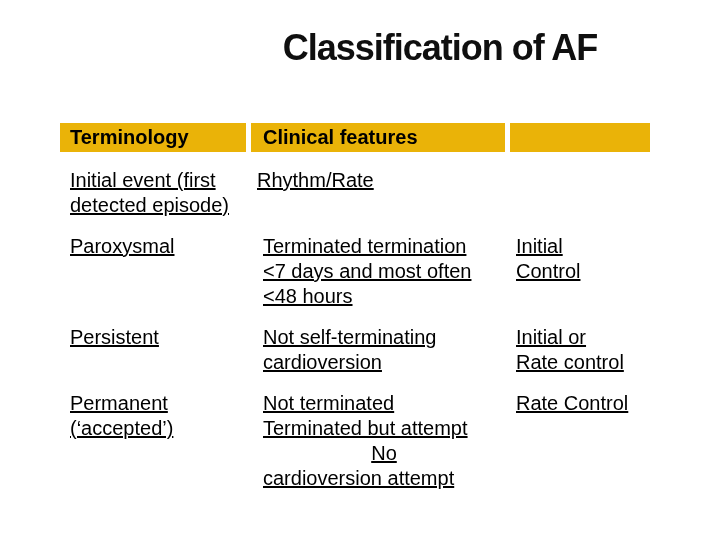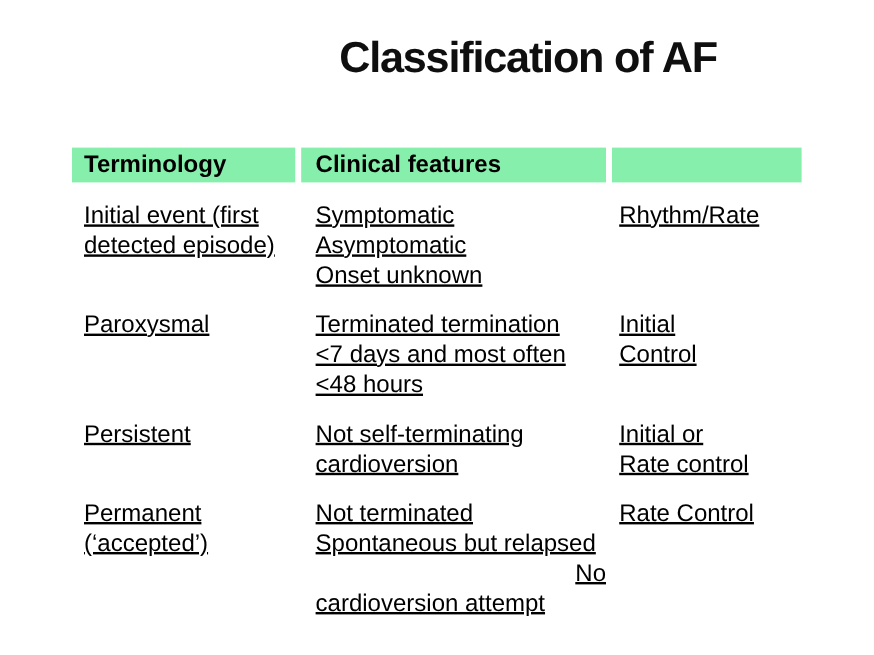--- a/index.html
+++ b/index.html
@@ -4,21 +4,20 @@
 <style>
   html, body { margin: 0; padding: 0; background: #ffffff; }
   .slide {
     position: relative;
     width: 650px;
     height: 546px;
     background: #ffffff;
     overflow: hidden;
     font-family: "Liberation Sans", sans-serif;
     color: #000000;
-    padding-left: 43px;
   }
   .title {
     position: absolute;
     top: 26px;
     left: 150px;
     width: 580px;
     margin: 0;
     text-align: center;
     font-size: 36px;
     font-weight: 700;
@@ -31,66 +30,61 @@
     left: 60px;
     top: 123px;
     width: 608px;
   }
   .grid-row {
     display: grid;
     grid-template-columns: 186px 254px 158px;
     column-gap: 5px;
   }
   .hcell {
-    background: #86efac;
+    background: #eab308;
     height: 29px;
     line-height: 29px;
     font-size: 20px;
     font-weight: 700;
     box-sizing: border-box;
     white-space: nowrap;
     overflow: hidden;
   }
   .brow { margin-bottom: 5px; margin-top: 16px; }
   .brow-first { margin-top: 16px; }
   .cell {
     font-size: 20px;
     line-height: 25px;
     box-sizing: border-box;
   }
   .pad-c1 { padding-left: 10px; }
   .pad-c2 { padding-left: 12px; }
   .pad-c3 { padding-left: 6px; }
   .line { white-space: nowrap; text-decoration: underline; }
-  .line.center { text-align: right; }
+  .line.center { text-align: center; }
 </style>
 </head>
 <body>
 
 <div class="slide">
 
   <h1 class="title">Classification of AF</h1>
 
   <div class="tbl">
 
     <div class="grid-row">
       <div class="hcell pad-c1">Terminology</div>
       <div class="hcell pad-c2">Clinical features</div>
       <div class="hcell pad-c3"></div>
     </div>
 
     <div class="grid-row brow brow-first">
       <div class="cell pad-c1">
         <div class="line">Initial event (first</div>
         <div class="line">detected episode)</div>
-      </div>
-      <div class="cell pad-c2">
-        <div class="line">Symptomatic</div>
-        <div class="line">Asymptomatic</div>
-        <div class="line">Onset unknown</div>
       </div>
       <div class="cell pad-c3">
         <div class="line">Rhythm/Rate</div>
       </div>
     </div>
 
     <div class="grid-row brow">
       <div class="cell pad-c1">
         <div class="line">Paroxysmal</div>
       </div>
@@ -119,21 +113,21 @@
       </div>
     </div>
 
     <div class="grid-row brow">
       <div class="cell pad-c1">
         <div class="line">Permanent</div>
         <div class="line">(‘accepted’)</div>
       </div>
       <div class="cell pad-c2">
         <div class="line">Not terminated</div>
-        <div class="line">Spontaneous but relapsed</div>
+        <div class="line">Terminated but attempt</div>
         <div class="line center">No</div>
         <div class="line">cardioversion attempt</div>
       </div>
       <div class="cell pad-c3">
         <div class="line">Rate Control</div>
       </div>
     </div>
 
   </div>
 </div>

